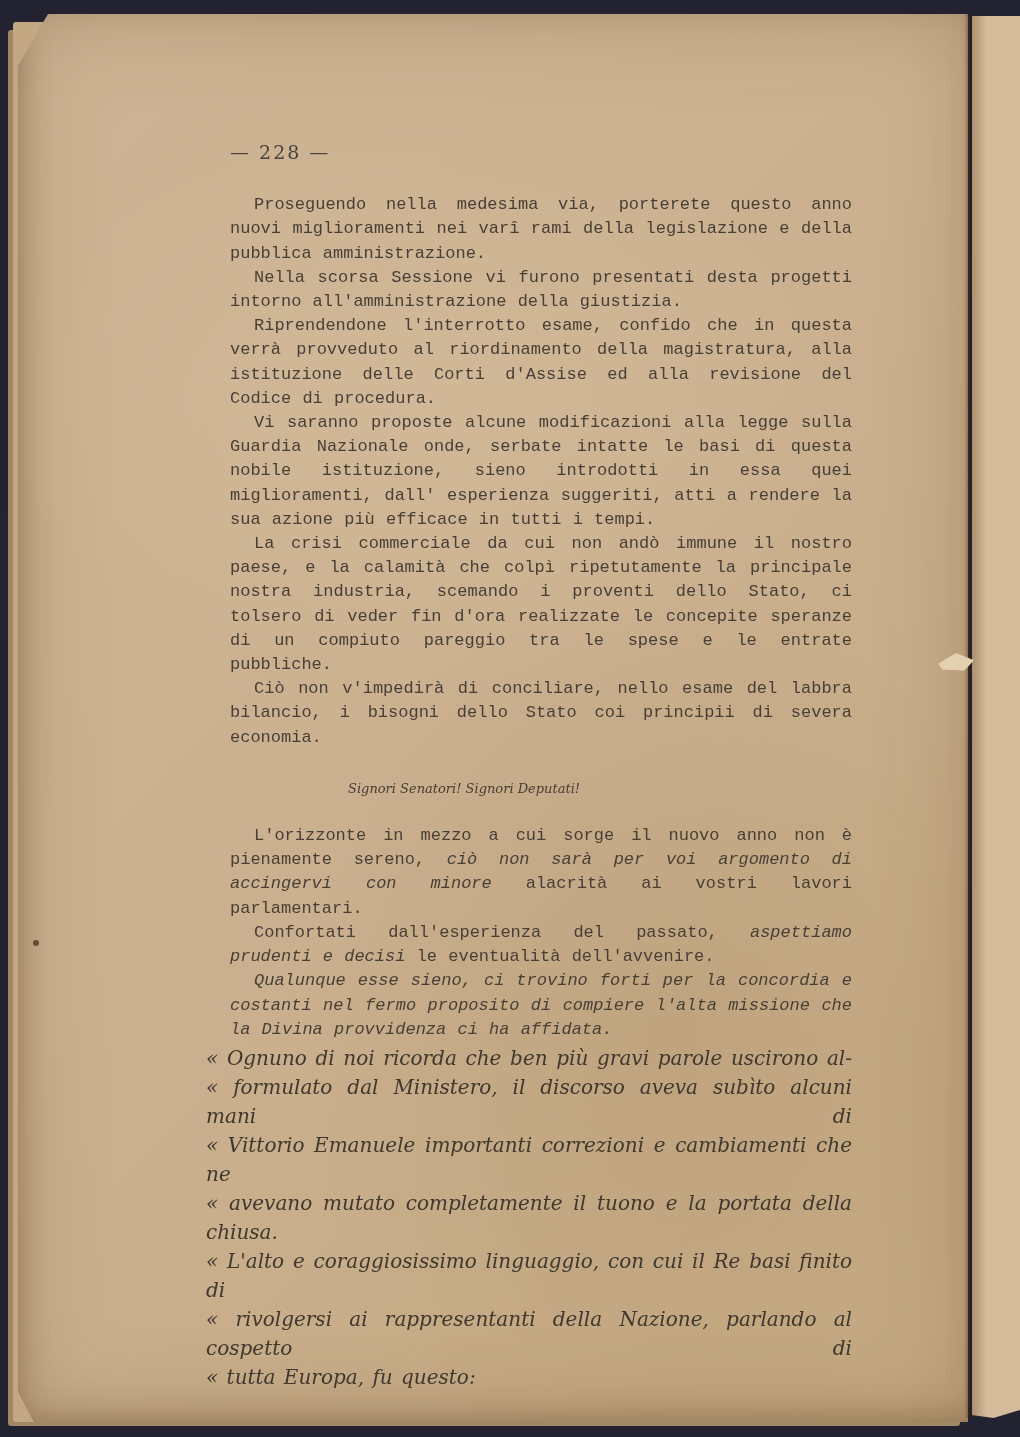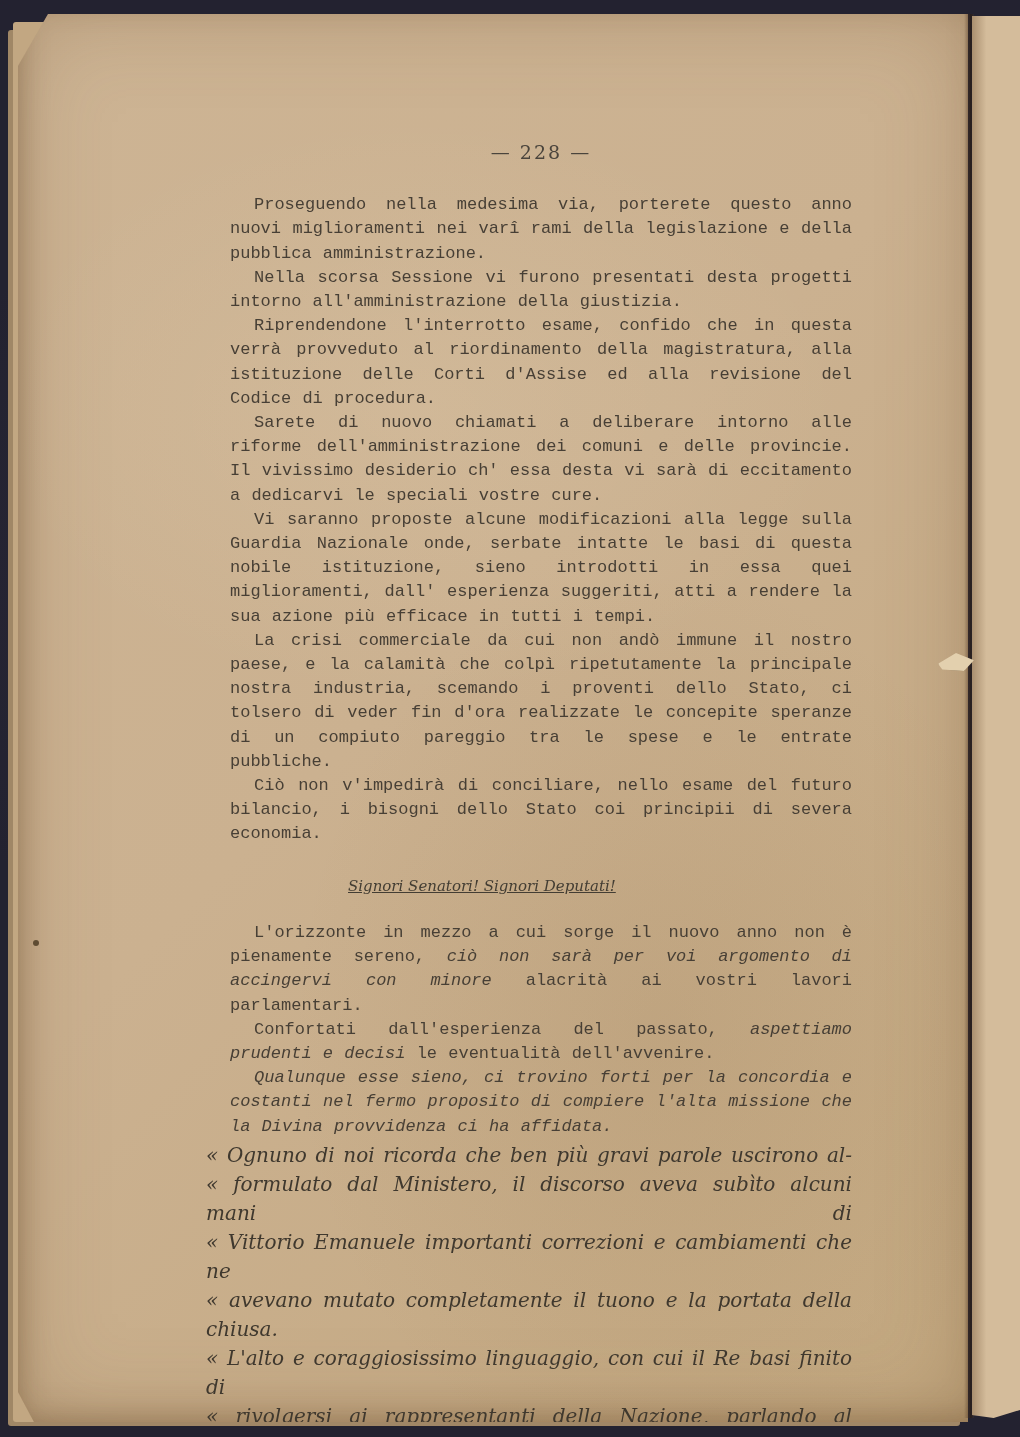--- a/index.html
+++ b/index.html
@@ -19,48 +19,47 @@
   .crease{position:absolute;left:964px;top:14px;width:10px;height:1404px;
     background:linear-gradient(90deg, rgba(80,55,30,0) 0%, rgba(70,45,25,.45) 50%, rgba(40,25,12,.55) 68%, rgba(120,90,55,.15) 100%);}
   .next-page{position:absolute;left:972px;top:16px;width:48px;height:1402px;background:#d4bc9b;
     background-image:linear-gradient(90deg, rgba(90,60,30,.35) 0%, rgba(90,60,30,0) 30%);
     clip-path:polygon(0 0,100% 0,100% calc(100% - 8px),45% 100%,0 calc(100% - 3px));}
   .tear{position:absolute;left:938px;top:653px;width:36px;height:18px;background:#e3d0ae;
     clip-path:polygon(0 60%, 50% 0, 100% 40%, 72% 100%, 12% 92%);
     box-shadow:0 2px 2px rgba(60,40,20,.55);}
   .speck{position:absolute;left:15px;top:926px;width:6px;height:6px;border-radius:50%;background:#5f4c33;}
   .column{position:absolute;left:212px;top:126px;width:622px;color:#473f35;font-size:17px;line-height:24.2px;}
-  .pageno{text-align:center;font-size:19px;letter-spacing:2px;color:#4a443c;margin:0 0 29px 0;}
+  .pageno{font-size:19px;letter-spacing:2px;color:#4a443c;margin:0 0 29px 0;}
   p.body{margin:0;text-indent:24px;text-align:justify;word-spacing:1px;font-family:Liberation Mono, monospace;}
   .it{font-style:italic;}
-  .heading{font-style:italic;font-size:15px;margin:27px 0 23px 118px;color:#433d33;text-decoration:underline;}
+  .heading{font-style:italic;font-size:13px;margin:27px 0 23px 118px;color:#433d33;}
   .quote{margin:2px 0 0 -24px;width:646px;font-size:20px;line-height:29px;color:#3f382e;word-spacing:2px;}
   .qline{text-align:justify;text-align-last:justify;font-style:italic;}
   .qline.qlast{text-align:left;text-align-last:left;}
 </style>
 </head>
 <body>
 
 <div class="scan">
   <div class="under u2"></div>
   <div class="under u1"></div>
 
   <div class="page">
     <div class="speck"></div>
 
     <div class="column">
       <div class="pageno">— 228 —</div>
 
       <p class="body">Proseguendo nella medesima via, porterete questo anno nuovi miglioramenti nei varî rami della legislazione e della pubblica amministrazione.</p>
       <p class="body">Nella scorsa Sessione vi furono presentati desta progetti intorno all'amministrazione della giustizia.</p>
       <p class="body">Riprendendone l'interrotto esame, confido che in questa verrà provveduto al riordinamento della magistratura, alla istituzione delle Corti d'Assise ed alla revisione del Codice di procedura.</p>
-      <p class="body">Sarete di nuovo chiamati a deliberare intorno alle riforme dell'amministrazione dei comuni e delle provincie. Il vivissimo desiderio ch' essa desta vi sarà di eccitamento a dedicarvi le speciali vostre cure.</p>
       <p class="body">Vi saranno proposte alcune modificazioni alla legge sulla Guardia Nazionale onde, serbate intatte le basi di questa nobile istituzione, sieno introdotti in essa quei miglioramenti, dall' esperienza suggeriti, atti a rendere la sua azione più efficace in tutti i tempi.</p>
       <p class="body">La crisi commerciale da cui non andò immune il nostro paese, e la calamità che colpì ripetutamente la principale nostra industria, scemando i proventi dello Stato, ci tolsero di veder fin d'ora realizzate le concepite speranze di un compiuto pareggio tra le spese e le entrate pubbliche.</p>
-      <p class="body">Ciò non v'impedirà di conciliare, nello esame del futuro bilancio, i bisogni dello Stato coi principii di severa economia.</p>
+      <p class="body">Ciò non v'impedirà di conciliare, nello esame del labbra bilancio, i bisogni dello Stato coi principii di severa economia.</p>
 
       <div class="heading">Signori Senatori! Signori Deputati!</div>
 
       <p class="body"><span>L'orizzonte in mezzo a cui sorge il nuovo anno non è pienamente sereno, </span><span class="it">ciò non sarà per voi argomento di accingervi con minore</span><span> alacrità ai vostri lavori parlamentari.</span></p>
 
       <p class="body"><span>Confortati dall'esperienza del passato, </span><span class="it">aspettiamo prudenti e decisi</span><span> le eventualità dell'avvenire.</span></p>
 
       <p class="body it">Qualunque esse sieno, ci trovino forti per la concordia e costanti nel fermo proposito di compiere l'alta missione che la Divina provvidenza ci ha affidata.</p>
 
       <div class="quote">

